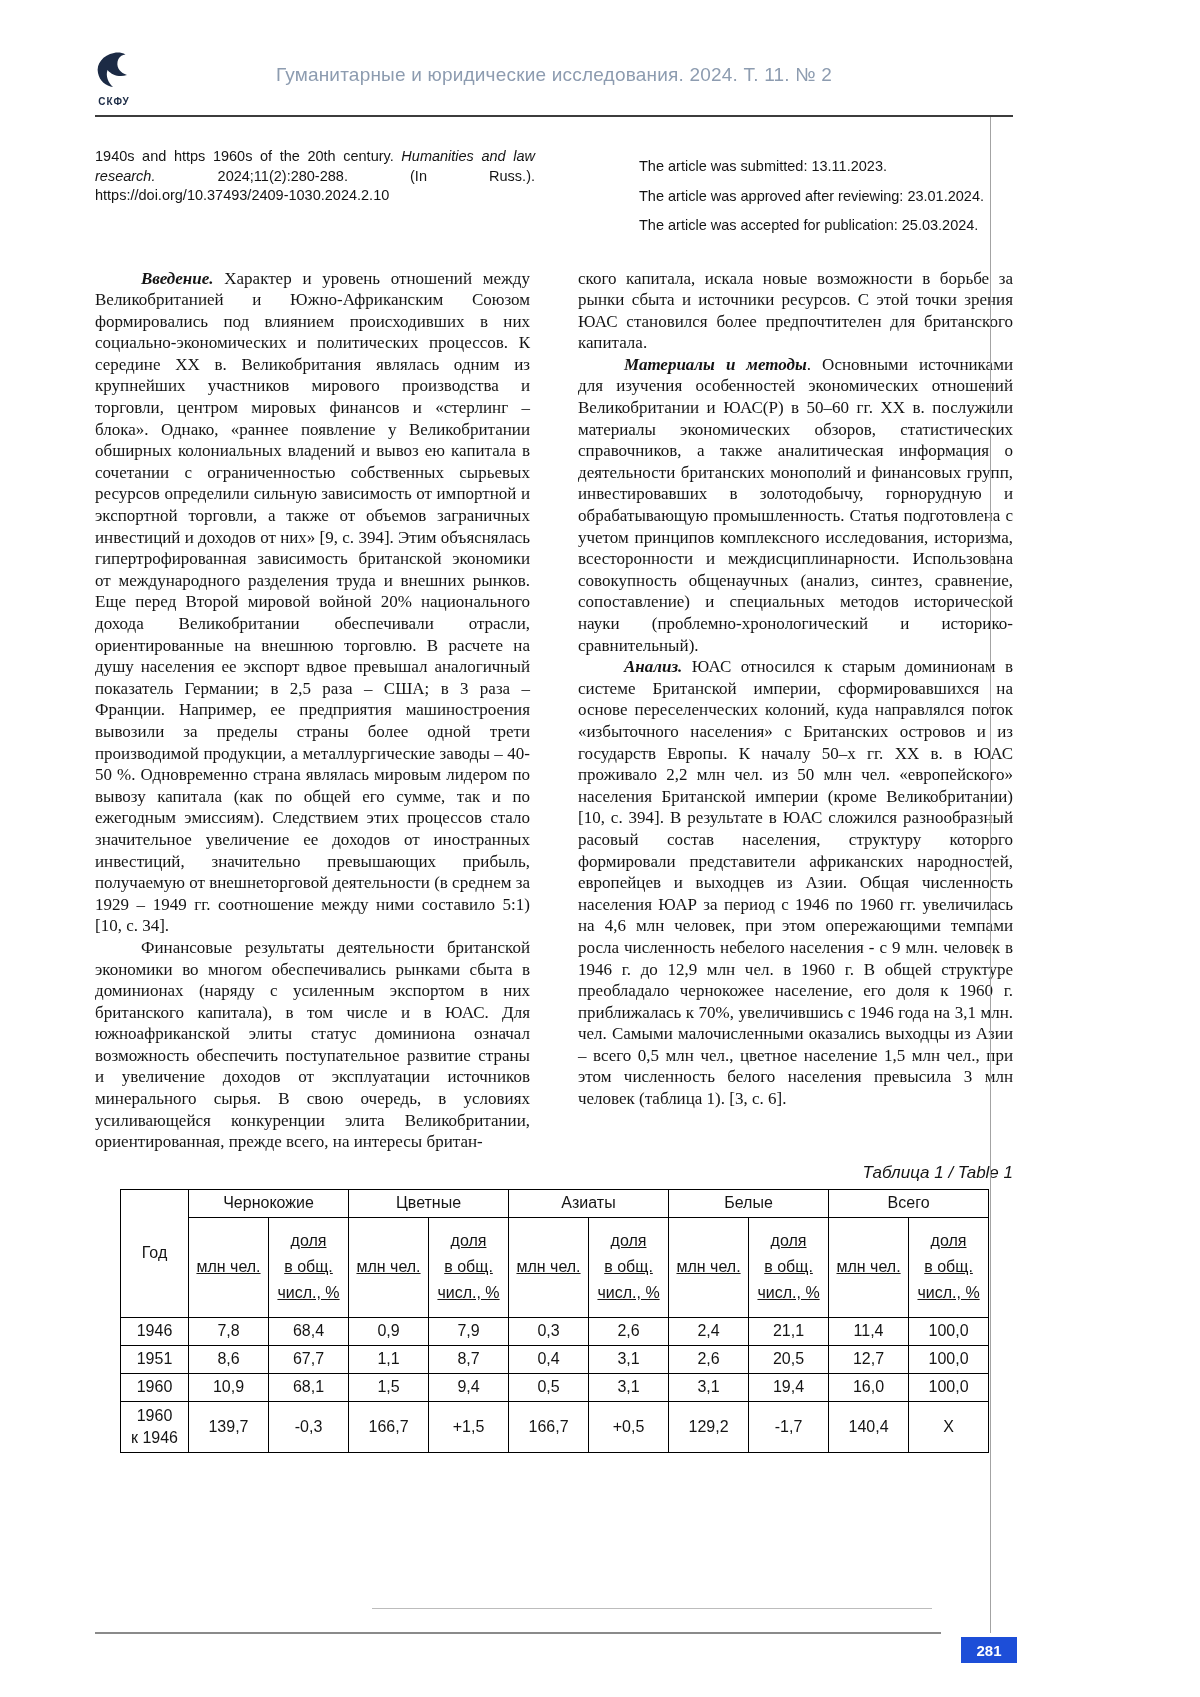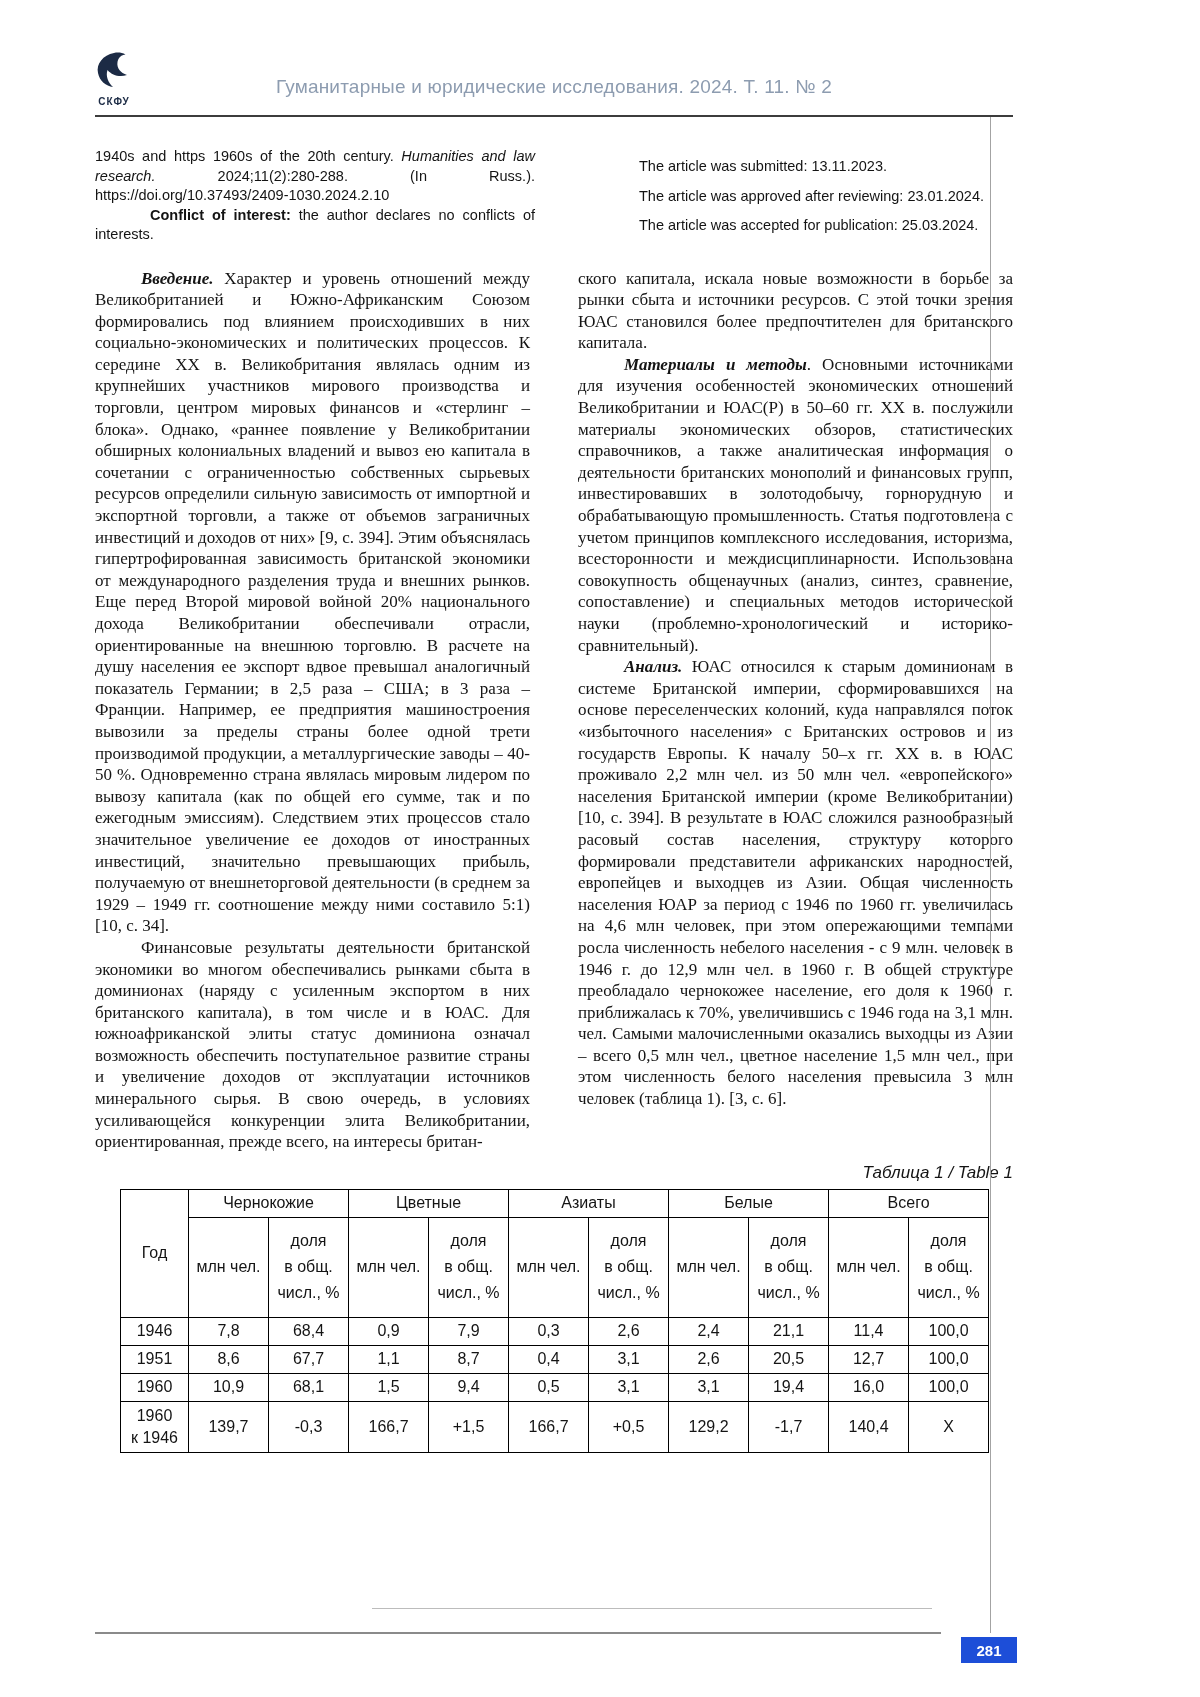--- a/index.html
+++ b/index.html
@@ -7,21 +7,21 @@
   .page {
     position:relative; width:1200px; height:1697px; background:#ffffff;
     font-family:"Liberation Sans", sans-serif; color:#141414; overflow:hidden;
   }
   .content { padding:0 187px 0 95px; }
 
   
   .header { position:relative; height:117px; border-bottom:2px solid #3c3c3c; }
   .logo { position:absolute; left:-7px; top:50px; width:52px; text-align:center; }
   .logo-caption { font-size:10px; font-weight:bold; letter-spacing:1px; color:#1c2b45; margin-top:-2px; }
-  .journal-title { position:absolute; left:0; right:0; top:76px; text-align:center;
+  .journal-title { position:absolute; left:0; right:0; top:64px; text-align:center;
     font-size:19px; color:#8d9cb0; letter-spacing:0.2px; }
 
   
   .vrule { position:absolute; left:990px; top:117px; width:1px; height:1516px; background:#a3a3a3; }
   .table-bottom-rule { position:absolute; left:372px; top:1608px; width:560px; height:1px; background:#bcbcbc; }
   .footer-rule { position:absolute; left:95px; top:1632px; width:846px; height:2px; background:#8a8a8a; }
   .page-number-box { position:absolute; left:961px; top:1637px; width:56px; height:26px;
     background:#1d4ed8; color:#ffffff; font-size:15px; font-weight:bold;
     display:flex; align-items:center; justify-content:center; }
 
@@ -46,21 +46,21 @@
   .table-area { margin-top:10px; }
   .table-label { text-align:right; font-style:italic; font-size:17px; }
   .table-caption { text-align:center; font-style:italic; font-size:17px; margin-top:3px; }
 
   
   table.data { border-collapse:collapse; table-layout:fixed; width:868px; margin:6px 0 0 25px;
     font-size:16px; }
   table.data th, table.data td { border:1px solid #000; text-align:center; vertical-align:middle;
     font-weight:normal; padding:3px 4px; }
   table.data .group-row th { height:28px; }
-  table.data .sub-row th { height:100px; line-height:26px; }
+  table.data .sub-row th { height:100px; line-height:26px;text-decoration:underline; }
   .pre { white-space:pre-line; }
   td.year-cell { text-align:left; padding-left:8px; }
   table.data tbody td { height:28px; }
   tr.totals td { height:54px; }
   td.year-cell.pre { line-height:22px; }
 </style>
 </head>
 <body>
 
 <div class="page">
@@ -75,21 +75,20 @@
           <path d="M23 3 C12 5 5 14 7 23 C8.5 31 15 36 22 37 C17 32.5 14.5 26 16.5 20 C21 25.5 29 27.5 36 25 C29.5 23 25.5 18 26.5 12 C27.3 7.8 30.5 4.8 34.5 4.6 C31 2.6 27 2.2 23 3 Z" fill="#1c2b45"></path>
         </svg>
         <div class="logo-caption">СКФУ</div>
       </div>
       <div class="journal-title">Гуманитарные и юридические исследования. 2024. Т. 11. № 2</div>
     </header>
 
     <section class="meta">
       <div class="meta-left">
         <p><span>1940s and https 1960s of the 20th century. </span><span class="i">Humanities and law research.</span><span> 2024;11(2):280-288. (In Russ.). </span><span>https://doi.org/10.37493/2409-1030.2024.2.10</span></p>
-        <p class="conflict"><span class="b">Conflict of interest:</span><span> the author declares no conflicts of interests.</span></p>
       </div>
       <div class="meta-right">
         <p>The article was submitted: 13.11.2023.</p>
         <p>The article was approved after reviewing: 23.01.2024.</p>
         <p>The article was accepted for publication: 25.03.2024.</p>
       </div>
     </section>
 
     <section class="body-cols">
       <div class="col">

